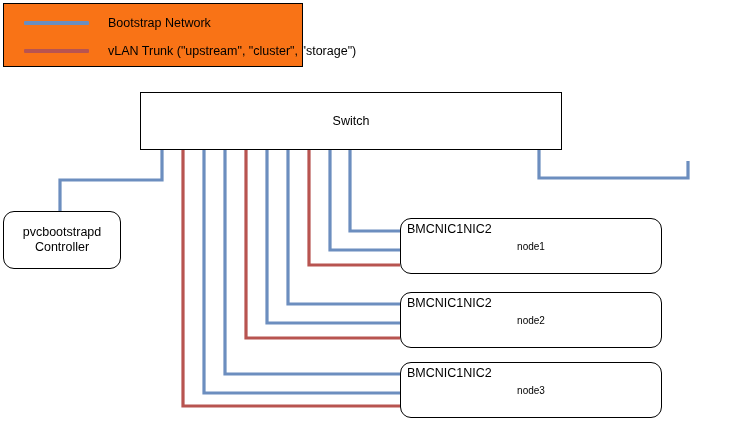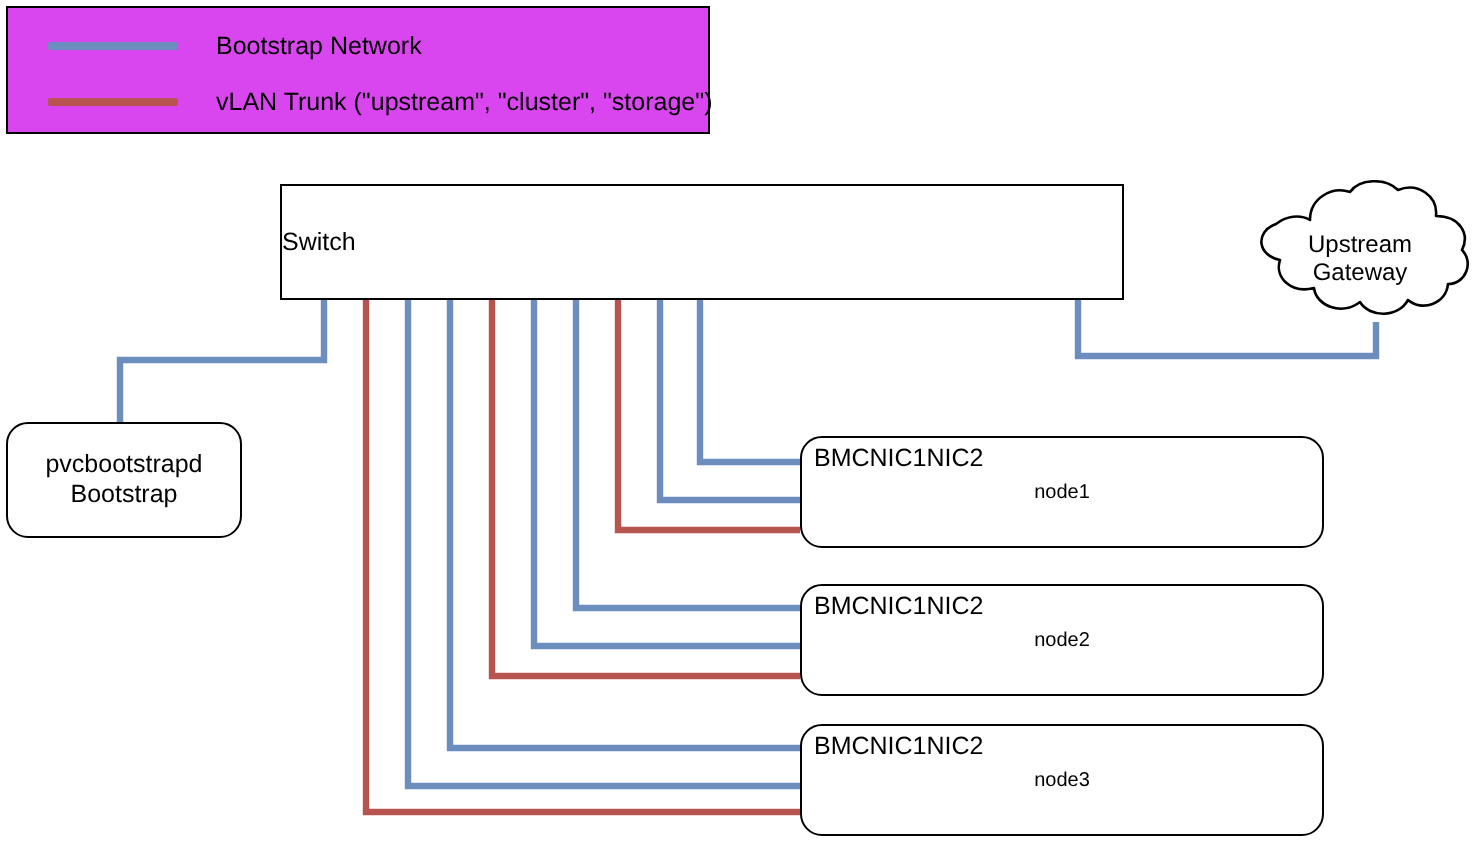--- a/index.html
+++ b/index.html
@@ -6,41 +6,41 @@
   body{
     width:741px;height:421px;position:relative;overflow:hidden;
     font-family:"Liberation Sans","DejaVu Sans",sans-serif;
     color:#000000;
   }
   #canvas{position:absolute;left:0;top:0;width:741px;height:421px;}
   .svg-layer{position:absolute;left:0;top:0;width:741px;height:421px;}
 
   
   .legend-box{
-    position:absolute;left:3px;top:3px;width:352px;height:64px;
-    border:1.6px solid #000;background:#d946ef;box-sizing:border-box;
+    position:absolute;left:3px;top:3px;width:300px;height:64px;
+    border:1.6px solid #000;background:#f97316;box-sizing:border-box;
   }
   .legend-row{
     position:absolute;left:0;width:100%;height:22px;
     display:flex;align-items:center;
   }
   .legend-row.r0{top:8px;}
   .legend-row.r1{top:36px;}
   .legend-swatch{
     width:65px;height:4px;margin-left:20px;border-radius:1px;flex:none;
   }
   .legend-label{
     margin-left:19px;font-size:12.5px;line-height:14px;white-space:nowrap;
   }
 
   
   .switch-box{
     position:absolute;left:140px;top:92px;width:422px;height:58px;
     border:1.6px solid #000;background:#fff;box-sizing:border-box;
-    display:flex;align-items:center;
+    display:flex;align-items:center;justify-content:center;
   }
   .switch-label{font-size:12.5px;}
 
   
   .controller-box{
     position:absolute;left:3px;top:211px;width:118px;height:58px;
     border:1.3px solid #000;border-radius:11px;background:#fff;box-sizing:border-box;
     display:flex;flex-direction:column;align-items:center;justify-content:center;
   }
   .controller-box span{font-size:12.5px;line-height:15px;}
@@ -103,21 +103,21 @@
       <div class="legend-label">vLAN Trunk ("upstream", "cluster", "storage")</div>
     </div>
   </div>
 
   <div class="switch-box">
     <div class="switch-label">Switch</div>
   </div>
 
   <div class="controller-box">
     <span>pvcbootstrapd</span>
-    <span>Bootstrap</span>
+    <span>Controller</span>
   </div>
 
   <div class="node-box n0">
     <div class="node-name">node1</div>
     <div class="port-list">
       <span>BMC</span>
       <span>NIC1</span>
       <span>NIC2</span>
     </div>
   </div>
@@ -133,27 +133,14 @@
 
   <div class="node-box n2">
     <div class="node-name">node3</div>
     <div class="port-list">
       <span>BMC</span>
       <span>NIC1</span>
       <span>NIC2</span>
     </div>
   </div>
 
-  <div class="cloud-wrap">
-    <svg width="118" height="78" viewBox="0 0 118 78" xmlns="http://www.w3.org/2000/svg">
-      <path d="M34,20 C34,9 45,3 54,6 C59,-1 72,-1 78,5 C88,1 98,8 97,18
-               C109,18 114,27 110,35 C116,41 112,52 103,52
-               C102,62 90,66 83,60 C78,69 64,69 59,61
-               C50,68 37,63 36,54 C25,57 16,49 19,40
-               C8,38 6,26 17,22 C22,18 29,17 34,20 Z" fill="#ffffff" stroke="#000000" stroke-width="1.3" stroke-linejoin="round"></path>
-    </svg>
-    <div class="cloud-label">
-      <span>Upstream</span>
-      <span>Gateway</span>
-    </div>
-  </div>
 
 </div>
 
 </body></html>

